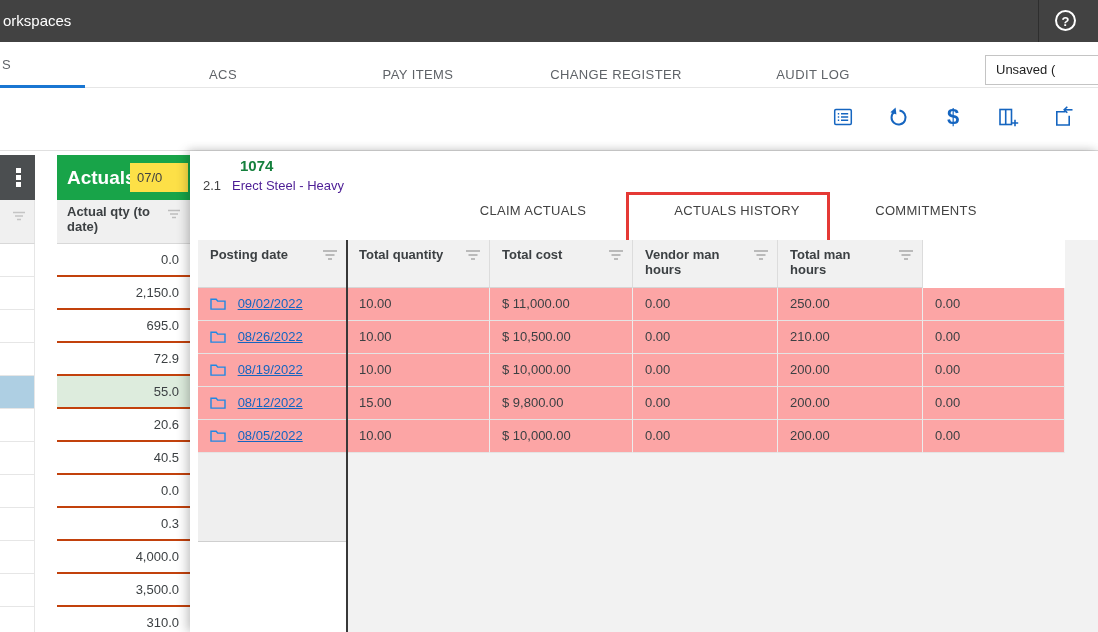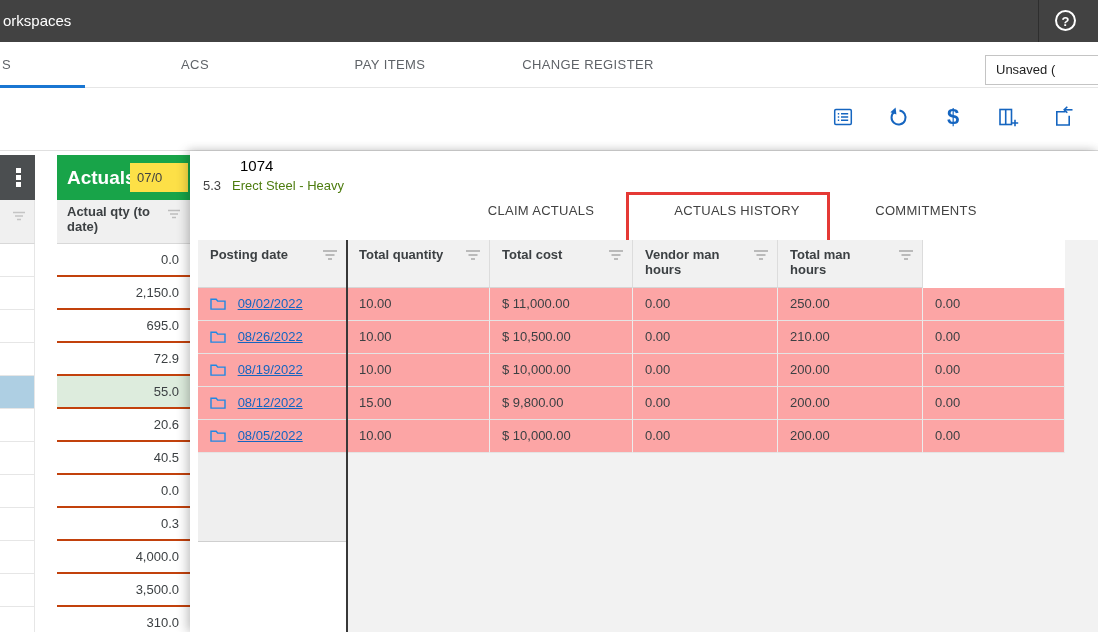--- a/index.html
+++ b/index.html
@@ -9,21 +9,21 @@
 
   
   .topbar{left:0;top:0;width:1098px;height:42px;background:#424242;}
   .topbar-title{left:3px;top:0;line-height:42px;color:#fff;font-size:15px;}
   .topbar-divider{left:1038px;top:0;width:1px;height:42px;background:#2e2e2e;}
   .help-circle{left:1055px;top:10px;width:21px;height:21px;border:2px solid #fff;border-radius:50%;
                color:#fff;font-size:13px;font-weight:bold;text-align:center;line-height:20px;box-sizing:border-box;cursor:pointer;}
 
   
   .tabbar{left:0;top:42px;width:1098px;height:46px;background:#fff;border-bottom:1px solid #e6e6e6;box-sizing:border-box;}
-  .mtab{top:0;height:40px;line-height:46px;font-size:13px;color:#5f6368;letter-spacing:.4px;transform:translateX(-50%);cursor:pointer;}
+  .mtab{top:10px;height:40px;line-height:46px;font-size:13px;color:#5f6368;letter-spacing:.4px;transform:translateX(-50%);cursor:pointer;margin-left:28px;}
   .mtab-first{left:2px;top:0;height:46px;line-height:46px;font-size:13px;color:#5f6368;letter-spacing:.4px;cursor:pointer;}
   .tab-underline{left:0;top:43px;width:85px;height:3px;background:#1976d2;}
   .view-label{left:935px;top:0;line-height:44px;font-size:16px;color:#8f8f8f;margin-top:36px;}
   .view-box{left:985px;top:13px;width:122px;height:30px;border:1px solid #c4c4c4;background:#fff;box-sizing:border-box;
             font-size:13px;color:#212121;line-height:28px;padding-left:10px;cursor:pointer;}
 
   
   .toolbar{left:0;top:88px;width:1098px;height:63px;background:#fff;border-bottom:1px solid #e0e0e0;box-sizing:border-box;}
   .icon-btn{top:13px;width:32px;height:32px;cursor:pointer;text-align:center;}
   .icon-btn svg{display:block;margin:4px auto 0;}
@@ -41,23 +41,23 @@
           font-size:13px;font-weight:bold;color:#3c4043;padding:4px 26px 0 10px;line-height:15px;}
   .lmini{left:0;width:35px;height:33px;background:#fff;border-bottom:1px solid #e6e6e6;border-right:1px solid #e6e6e6;box-sizing:border-box;}
   .lval{left:57px;width:133px;height:33px;background:#fff;border-bottom:2px solid #c2410c;box-sizing:border-box;
         text-align:right;padding-right:11px;line-height:32px;font-size:13px;color:#3c4043;}
   .sel-blue{background:#aecfe3;}
   .sel-green{background:#ddecdd;text-align:right;}
 
   
   .overlay{left:190px;top:151px;width:908px;height:481px;background:#fff;
            box-shadow:-4px 0 10px rgba(0,0,0,.18), 0 -2px 8px rgba(0,0,0,.08);}
-  .p-title{left:50px;top:6px;font-size:15px;font-weight:normal;color:#000000;}
+  .p-title{left:50px;top:6px;font-size:15px;font-weight:bold;color:#15803d;}
   .p-code{left:13px;top:27px;font-size:13px;color:#424242;}
-  .p-name{left:42px;top:27px;font-size:13px;color:#4d7c0f;}
+  .p-name{left:42px;top:27px;font-size:13px;color:#4c1d95;}
   .p-tab{top:37px;height:45px;line-height:45px;font-size:13px;color:#424242;letter-spacing:.3px;transform:translateX(-50%);cursor:pointer;}
   .redbox{left:436px;top:41px;width:204px;height:54px;border:3px solid #e53935;box-sizing:border-box;}
   .right-strip{left:875px;top:89px;width:33px;height:392px;background:#f2f2f2;}
   .frozen-fill{left:8px;top:302px;width:148px;height:89px;background:#efefef;border-bottom:1px solid #cfcfcf;box-sizing:border-box;}
   .scroll-fill{left:158px;top:302px;width:717px;height:179px;background:#f2f2f2;}
   .freeze-divider{left:156px;top:89px;width:2px;height:392px;background:#383838;}
 
   .thead{left:0;top:89px;width:908px;height:48px;}
   .th{top:0;height:48px;background:#f1f1f1;border-right:1px solid #dcdcdc;border-bottom:1px solid #d6d6d6;box-sizing:border-box;
       font-size:13px;font-weight:bold;color:#3c4043;padding:7px 40px 0 12px;line-height:15px;}
@@ -80,20 +80,21 @@
   <div class="abs topbar-divider"></div>
   <div class="abs help-circle">?</div>
 </header>
 
 <nav class="abs tabbar">
   <span class="abs mtab-first">S</span>
   <div class="abs tab-underline"></div>
   <span class="abs mtab" style="left:195px">ACS</span>
   <span class="abs mtab" style="left:390px">PAY ITEMS</span>
   <span class="abs mtab" style="left:588px">CHANGE REGISTER</span>
+  <span class="abs mtab" style="left:785px">AUDIT LOG</span>
   <span class="abs view-label">View :</span>
   <div class="abs view-box">Unsaved (</div>
 </nav>
 
 <div class="abs toolbar">
   <div class="abs icon-btn" style="left:827px">
     <span>
       <svg width="24" height="24" viewBox="0 0 24 24" fill="none" stroke="#1565c0" stroke-width="1.5">
         <rect x="3.7" y="4.5" width="16.6" height="15" rx="1.2"></rect>
         <path d="M6.8 8.7h1.4M10 8.7h7.2M6.8 12h1.4M10 12h7.2M6.8 15.3h1.4M10 15.3h7.2"></path>
@@ -181,24 +182,24 @@
   <div class="abs lval" style="top:442px">40.5</div>
   <div class="abs lval" style="top:475px">0.0</div>
   <div class="abs lval" style="top:508px">0.3</div>
   <div class="abs lval" style="top:541px">4,000.0</div>
   <div class="abs lval" style="top:574px">3,500.0</div>
   <div class="abs lval" style="top:607px">310.0</div>
 </div>
 
 <div class="abs overlay">
   <span class="abs p-title">1074</span>
-  <span class="abs p-code">5.3</span>
+  <span class="abs p-code">2.1</span>
   <span class="abs p-name">Erect Steel - Heavy</span>
 
-  <span class="abs p-tab" style="left:351px">CLAIM ACTUALS</span>
+  <span class="abs p-tab" style="left:343px">CLAIM ACTUALS</span>
   <span class="abs p-tab" style="left:547px">ACTUALS HISTORY</span>
   <span class="abs p-tab" style="left:736px">COMMITMENTS</span>
   <div class="abs redbox"></div>
 
   <div class="abs right-strip"></div>
   <div class="abs frozen-fill"></div>
   <div class="abs scroll-fill"></div>
 
   <div class="abs thead">
     <div class="abs th c0">

